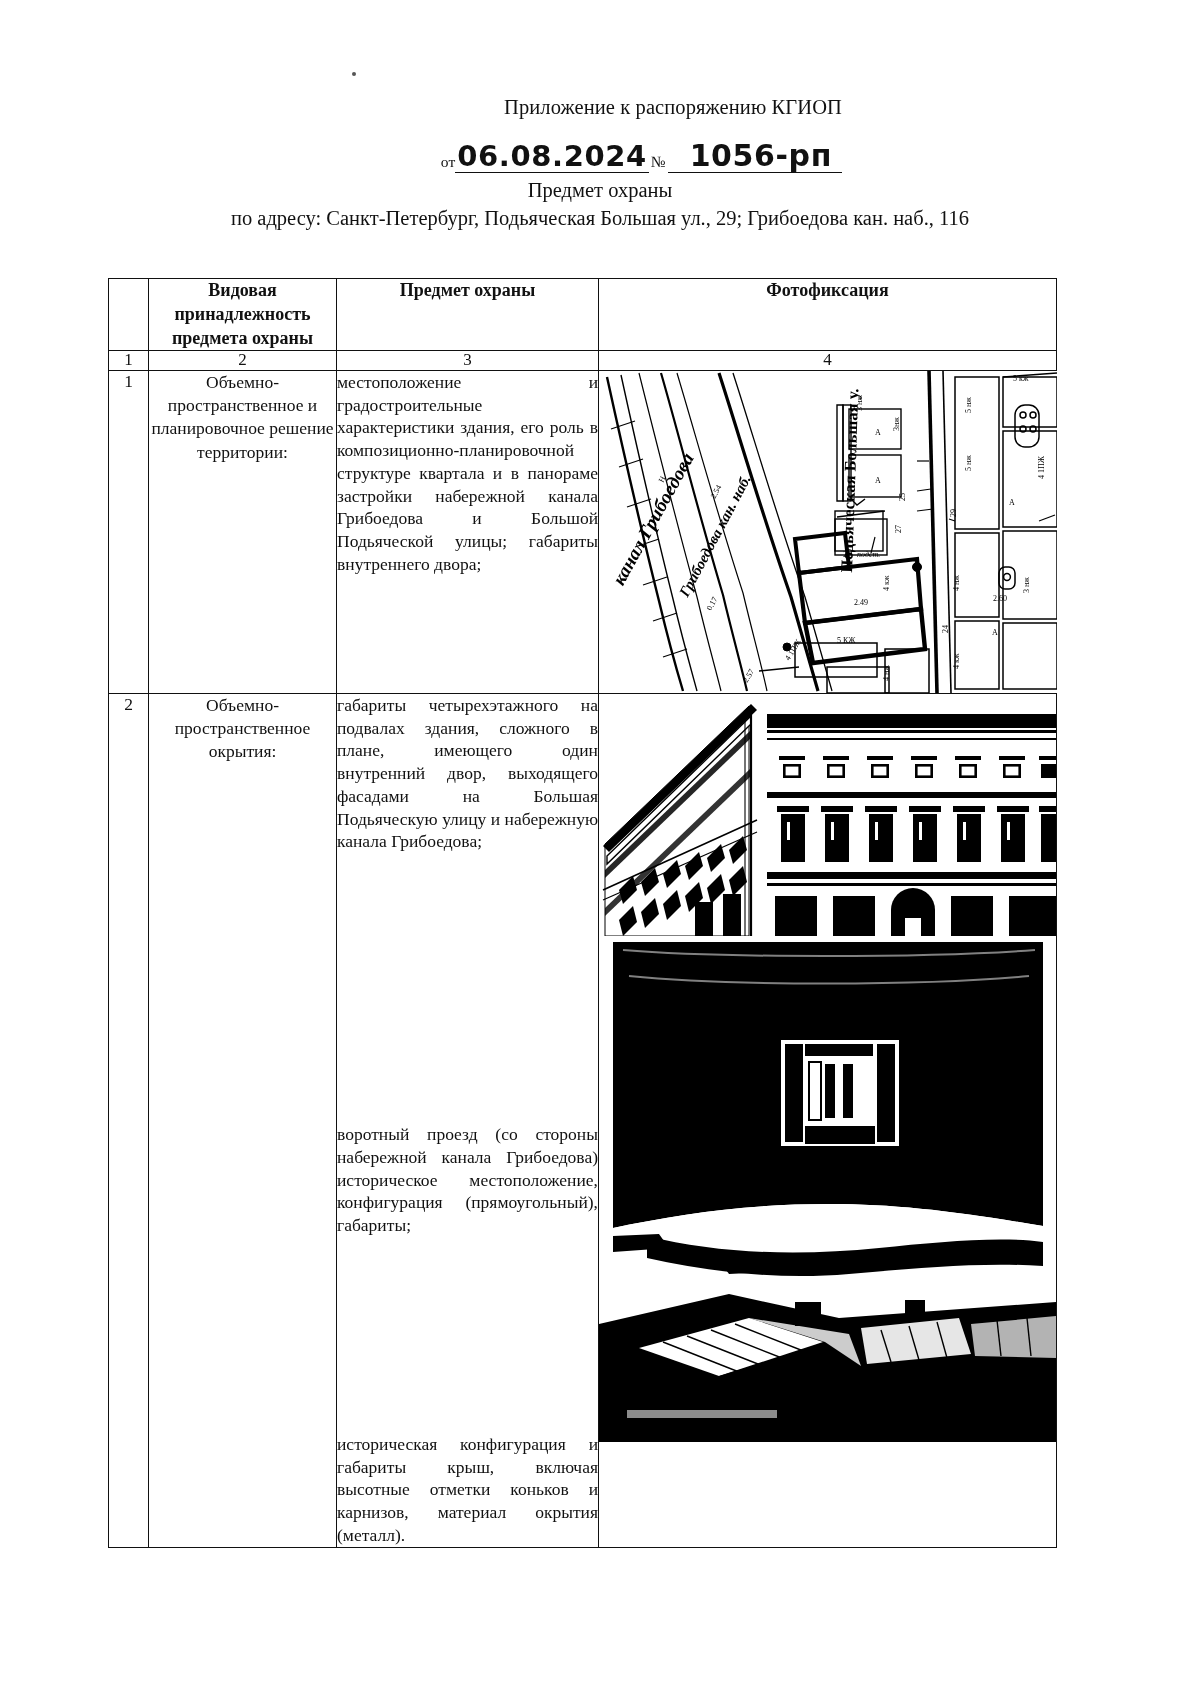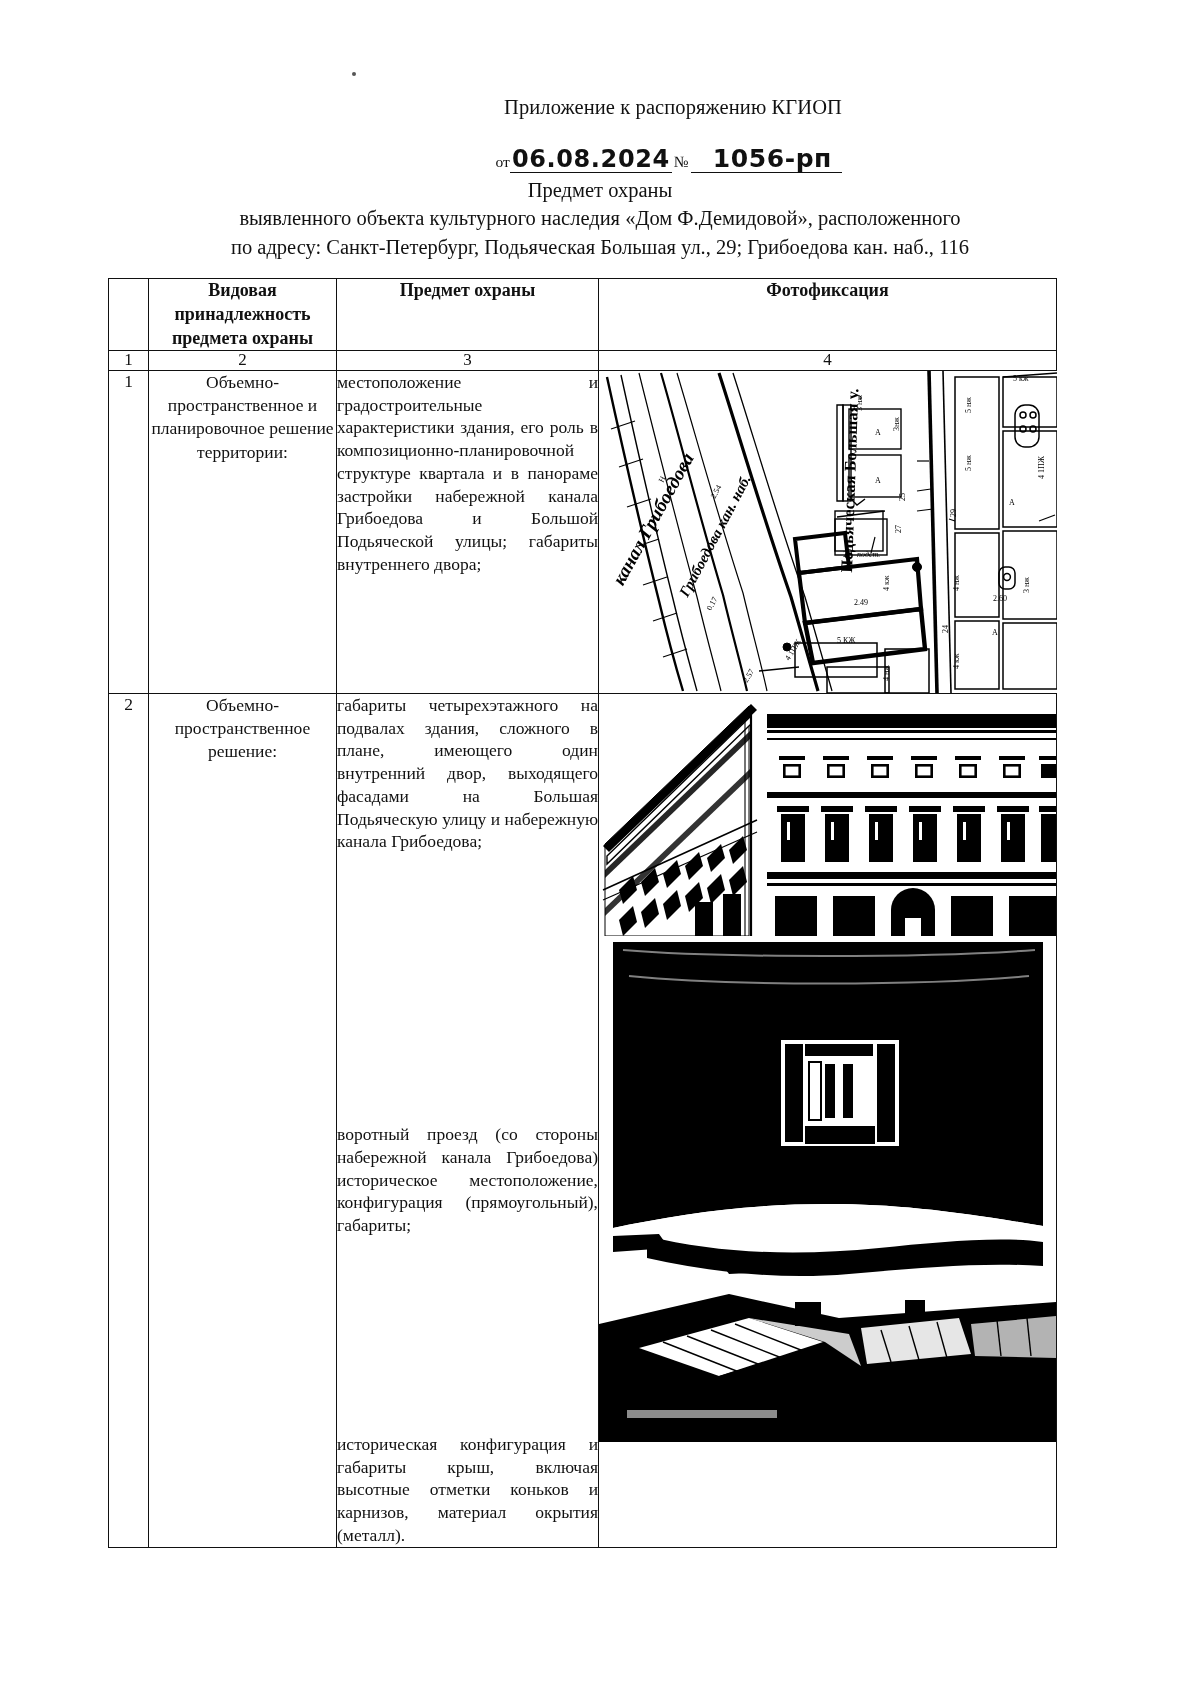--- a/index.html
+++ b/index.html
@@ -49,31 +49,31 @@
     align-items: flex-end;
     justify-content: flex-end;
     margin-top: 5px;
     white-space: nowrap;
   }
   .lbl-ot { font-size: 15.5px; padding-bottom: 3px; margin-top: 28px; }
   .lbl-no { font-size: 15.5px; padding-bottom: 3px; padding-left: 2px;}
   .hand {
     font-family: "DejaVu Sans", sans-serif;
     font-weight: 700;
-    font-size: 24px;
+    font-size: 29px;
     letter-spacing: .6px;
     border-bottom: 1.6px solid #111;
     padding: 0 2px 1px 2px;
     line-height: 1;
   }
   .hand.num {
     margin-left: 2px;
     padding-left: 22px;
     padding-right: 10px;
-    font-size: 25px;
+    font-size: 30px;
   }
 
   
   .title-block {
     position: absolute;
     top: 176px;
     left: 0;
     width: 1200px;
     text-align: center;
     font-size: 20.5px;
@@ -210,21 +210,20 @@
     <div class="line2">
       <span class="lbl-ot">от</span>
       <span class="hand">06.08.2024</span>
       <span class="lbl-no">№</span>
       <span class="hand num">1056-рп</span>
     </div>
   </div>
 
   <div class="title-block">
     <div class="t-line">Предмет охраны</div>
-    <div class="t-line">выявленного объекта культурного наследия «Дом Ф.Демидовой», расположенного</div>
     <div class="t-line">по адресу: Санкт-Петербург, Подьяческая Большая ул., 29; Грибоедова кан. наб., 116</div>
   </div>
 
   <table class="pz">
     <colgroup>
       <col class="col-no">
         <col class="col-kind">
         <col class="col-subj">
         <col class="col-photo">
     </colgroup>
@@ -366,21 +365,21 @@
             <span class="map-label lab-canal">канал Грибоедова</span>
             <span class="map-label lab-nab">Грибоедова кан. наб.</span>
             <span class="map-label lab-podyach">Подьяческая Большая у.</span>
           </div>
 
         </td>
       </tr>
 
       <tr>
         <td class="cell-no">2</td>
-        <td class="cell-kind">Объемно-пространственное решение:</td>
+        <td class="cell-kind">Объемно-пространственное окрытия:</td>
         <td class="cell-subj">
           <p class="subj-para">габариты четырехэтажного на подвалах здания, сложного в плане, имеющего один внутренний двор, выходящего фасадами на Большая Подьяческую улицу и набережную канала Грибоедова;</p>
           <div class="subj-spacer"></div>
           <p class="subj-para">воротный проезд (со стороны набережной канала Грибоедова) историческое местоположение, конфигурация (прямоугольный), габариты;</p>
           <div class="subj-spacer2"></div>
           <p class="subj-para">историческая конфигурация и габариты крыш, включая высотные отметки коньков и карнизов, материал окрытия (металл).</p>
         </td>
         <td class="cell-photo">
           <div class="photo-stack">
 

